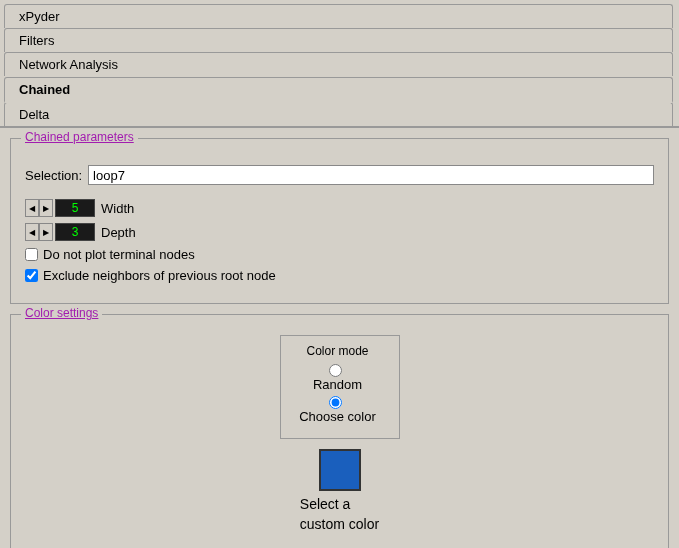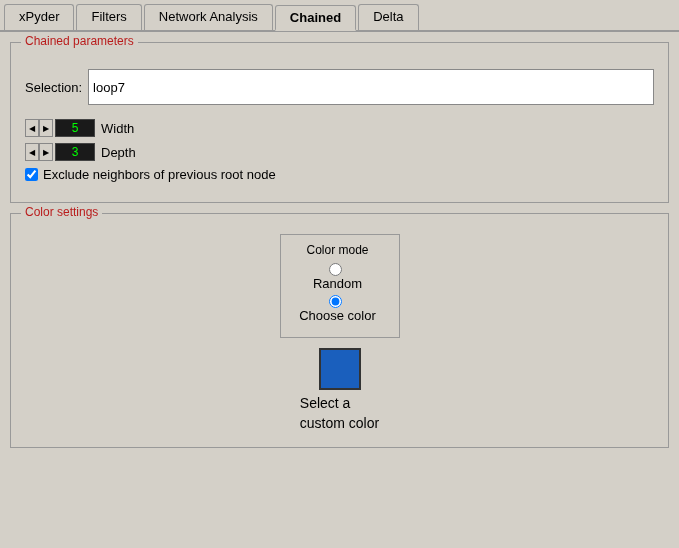--- a/index.html
+++ b/index.html
@@ -8,21 +8,21 @@
       font-size: 13px;
       background: #d4d0c8;
       width: 679px;
       height: 548px;
       overflow: hidden;
     }
 
     
     .tab-bar {
       display: flex;
-      flex-direction: row;
+      flex-direction: column;
       background: #d4d0c8;
       padding: 4px 4px 0 4px;
       border-bottom: 2px solid #999;
     }
     .tab {
       padding: 4px 14px;
       background: #d4d0c8;
       border: 1px solid #999;
       border-bottom: none;
       cursor: pointer;
@@ -54,37 +54,38 @@
       padding: 10px 14px 14px 14px;
       position: relative;
     }
     .group-box-title {
       position: absolute;
       top: -9px;
       left: 10px;
       background: #d4d0c8;
       padding: 0 4px;
       font-size: 12px;
-      color: #b91c1c;
+      color: #a21caf;
+      text-decoration: underline;
     }
 
     
     .selection-row {
       display: flex;
       align-items: center;
       margin-top: 16px;
       margin-bottom: 14px;
     }
     .selection-label {
       margin-right: 6px;
       white-space: nowrap;
     }
     .selection-input {
       flex: 1;
-      height: 36px;
+      height: 20px;
       border: 1px solid #888;
       background: white;
       padding: 2px 4px;
       font-size: 13px;
     }
 
     
     .spinner-row {
       display: flex;
       align-items: center;
@@ -210,20 +211,24 @@
 
     <div class="spinner-row">
       <div class="spinner-arrows">
         <button class="arrow-btn">◀</button>
         <button class="arrow-btn">▶</button>
       </div>
       <input class="spinner-input" type="text" value="3" style="">
       <span class="spinner-label">Depth</span>
     </div>
 
+    <div class="checkbox-row">
+      <input type="checkbox" id="cb1" style="">
+      <label for="cb1">Do not plot terminal nodes</label>
+    </div>
     <div class="checkbox-row">
       <input type="checkbox" id="cb3" checked="" style="">
       <label for="cb3">Exclude neighbors of previous root node</label>
     </div>
   </div>
 
   <div class="group-box">
     <span class="group-box-title">Color settings</span>
 
     <div class="color-settings-inner">

